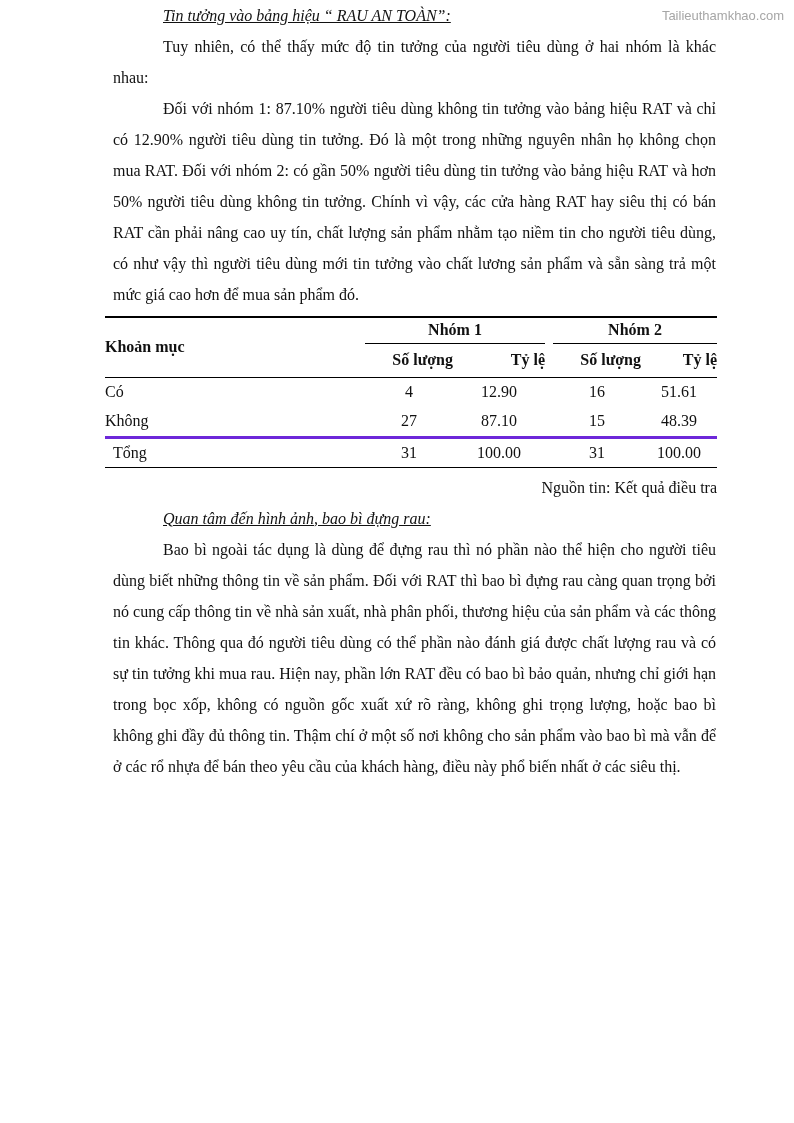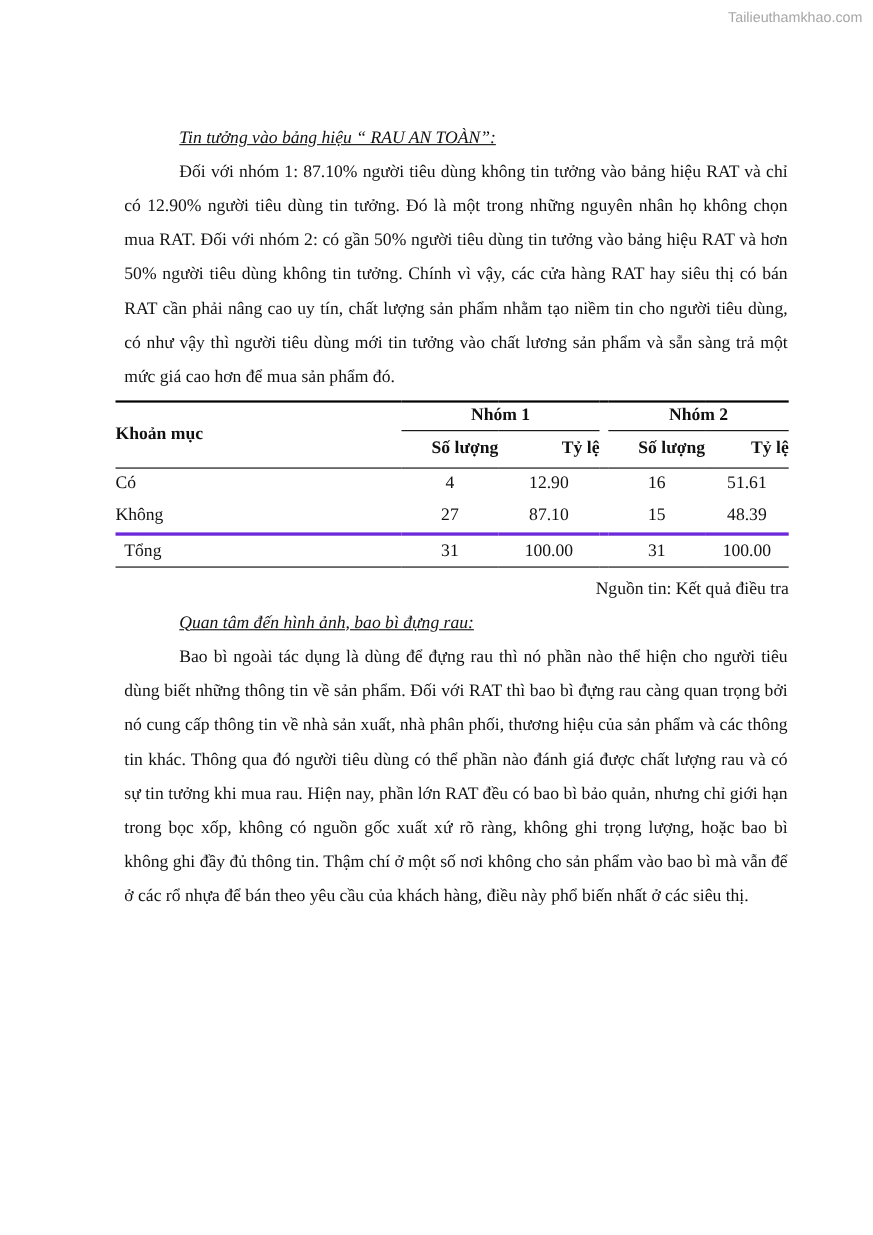--- a/index.html
+++ b/index.html
@@ -18,21 +18,20 @@
     right: 10px;
     font-family: "Liberation Sans", sans-serif;
     font-size: 13px;
     color: #a6a6a6;
   }
   .content {
     position: absolute;
     top: 0;
     left: 113px;
     width: 603px;
-    padding-top: 110px;
     font-size: 16px;
     line-height: 31px;
   }
   .heading {
     margin: 0 0 0 50px;
     font-style: italic;
     text-decoration: underline;
   }
   p.body {
     margin: 0;
@@ -99,20 +98,21 @@
 <body>
 
 <div class="page">
 
   <div class="watermark">Tailieuthamkhao.com</div>
 
   <div class="content">
 
     <div class="heading">Tin tưởng vào bảng hiệu “ RAU AN TOÀN”:</div>
 
+    <p class="body">Tuy nhiên, có thể thấy mức độ tin tưởng của người tiêu dùng ở hai nhóm là khác nhau:</p>
     <p class="body">Đối với nhóm 1: 87.10% người tiêu dùng không tin tưởng vào bảng hiệu RAT và chỉ có 12.90% người tiêu dùng tin tưởng. Đó là một trong những nguyên nhân họ không chọn mua RAT. Đối với nhóm 2: có gần 50% người tiêu dùng tin tưởng vào bảng hiệu RAT và hơn 50% người tiêu dùng không tin tưởng. Chính vì vậy, các cửa hàng RAT hay siêu thị có bán RAT cần phải nâng cao uy tín, chất lượng sản phẩm nhằm tạo niềm tin cho người tiêu dùng, có như vậy thì người tiêu dùng mới tin tưởng vào chất lương sản phẩm và sẵn sàng trả một mức giá cao hơn để mua sản phẩm đó.</p>
 
 
     <table class="data">
       <colgroup>
         <col style="width:260px">
         <col style="width:88px">
         <col style="width:92px">
         <col style="width:8px">
         <col style="width:88px">

